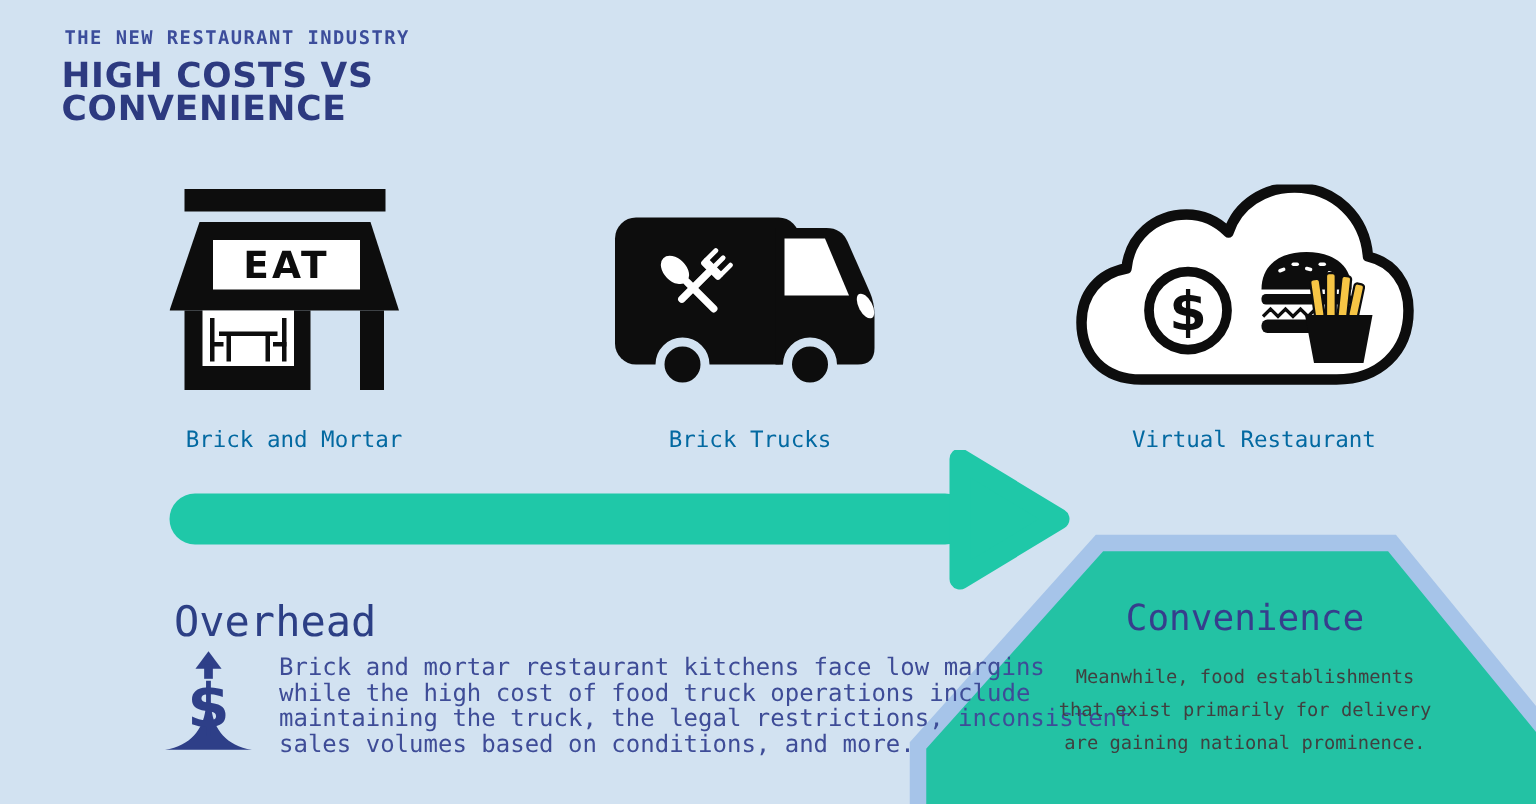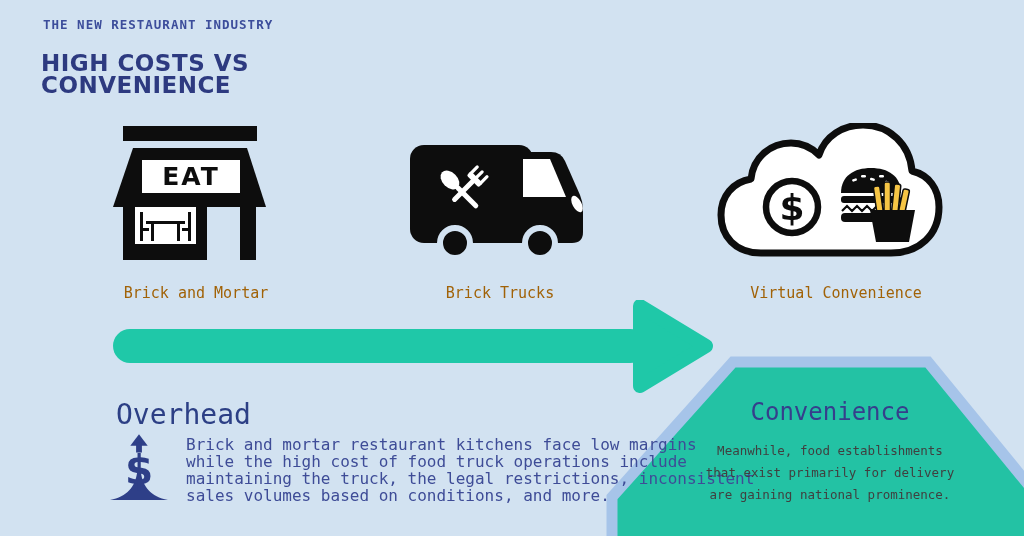--- a/index.html
+++ b/index.html
@@ -14,31 +14,31 @@
   
   .eyebrow {
     position:absolute; left:43px; top:17px;
     font-size:12.5px; font-weight:700; letter-spacing:1px;
     color:#3c4d9b;
   }
   .big-title {
     position:absolute; left:41px; top:40px;
     font-family:"DejaVu Sans", sans-serif;
     font-size:23px; font-weight:800; letter-spacing:0.5px;
-    line-height:22px; color:#2d3a80; white-space:pre-line;margin-top:12px;
+    line-height:22px; color:#2d3a80; white-space:pre-line;
   }
 
   
   .icon-storefront { position:absolute; left:113px; top:124px; }
   .icon-truck      { position:absolute; left:405px; top:140px; }
   .icon-cloud      { position:absolute; left:713px; top:123px; }
 
   .stage-label {
     position:absolute; top:284px; width:240px;
-    text-align:center; font-size:15px; color:#a16207;
+    text-align:center; font-size:15px; color:#0369a1;
   }
   .label-bm { left:76px; }
   .label-ft { left:380px; }
   .label-vr { left:716px; }
 
   .arrow-svg { position:absolute; left:110px; top:300px; }
 
   .hex-svg { position:absolute; left:0; top:0; }
 
   
@@ -149,21 +149,21 @@
         <rect x="171" y="59" width="6.5" height="30" rx="2"></rect>
         <rect x="180" y="61" width="6.5" height="28" rx="2" transform="rotate(6 183 75)"></rect>
         <rect x="188" y="66" width="6.5" height="23" rx="2" transform="rotate(12 191 77)"></rect>
       </g>
       <path d="M157,87 L202,87 L196,119 L163,119 Z" fill="#0d0d0d"></path>
     </g>
   </svg>
 
   <div class="stage-label label-bm">Brick and Mortar</div>
   <div class="stage-label label-ft">Brick Trucks</div>
-  <div class="stage-label label-vr">Virtual Convenience</div>
+  <div class="stage-label label-vr">Virtual Restaurant</div>
 
   <svg class="arrow-svg" width="610" height="100" viewBox="0 0 610 100">
     <line x1="20" y1="46" x2="520" y2="46" stroke="#1fc8a8" stroke-width="34" stroke-linecap="round"></line>
     <path d="M530,6 L596,46 L530,86 Z" fill="#1fc8a8" stroke="#1fc8a8" stroke-width="14" stroke-linejoin="round"></path>
   </svg>
 
   <div class="overhead-heading">Overhead</div>
   <svg class="overhead-icon" width="58" height="68" viewBox="0 0 60 70">
     <g fill="#2e3f88">
       <polygon points="30,0 21,12 39,12"></polygon>

